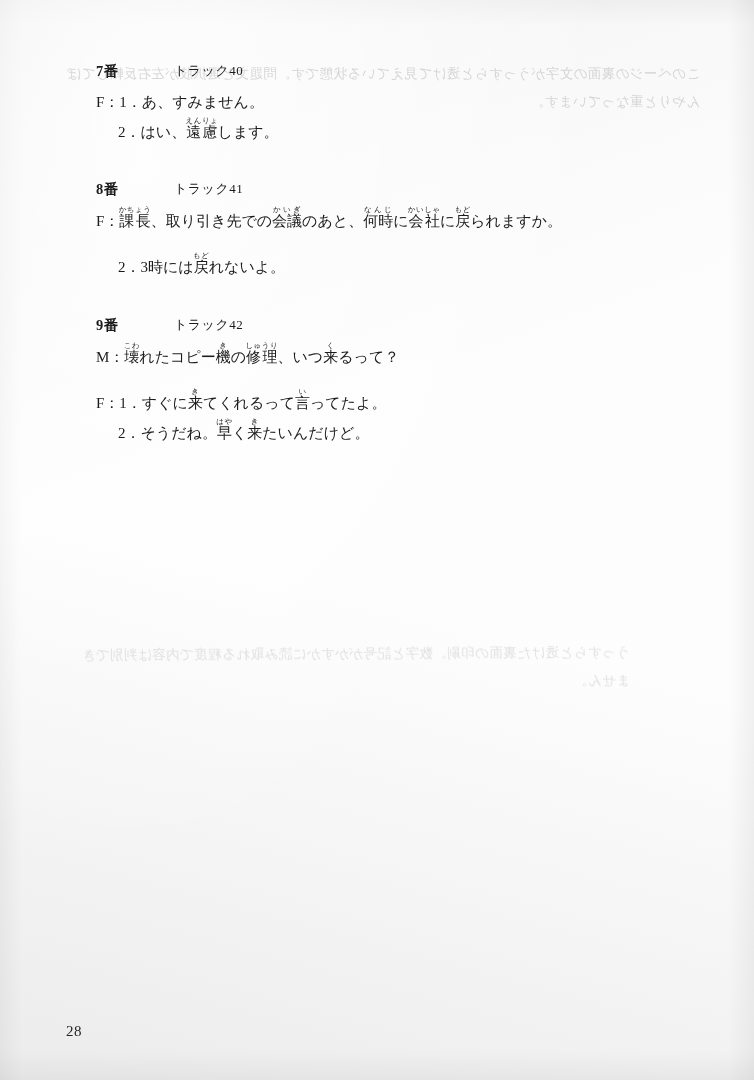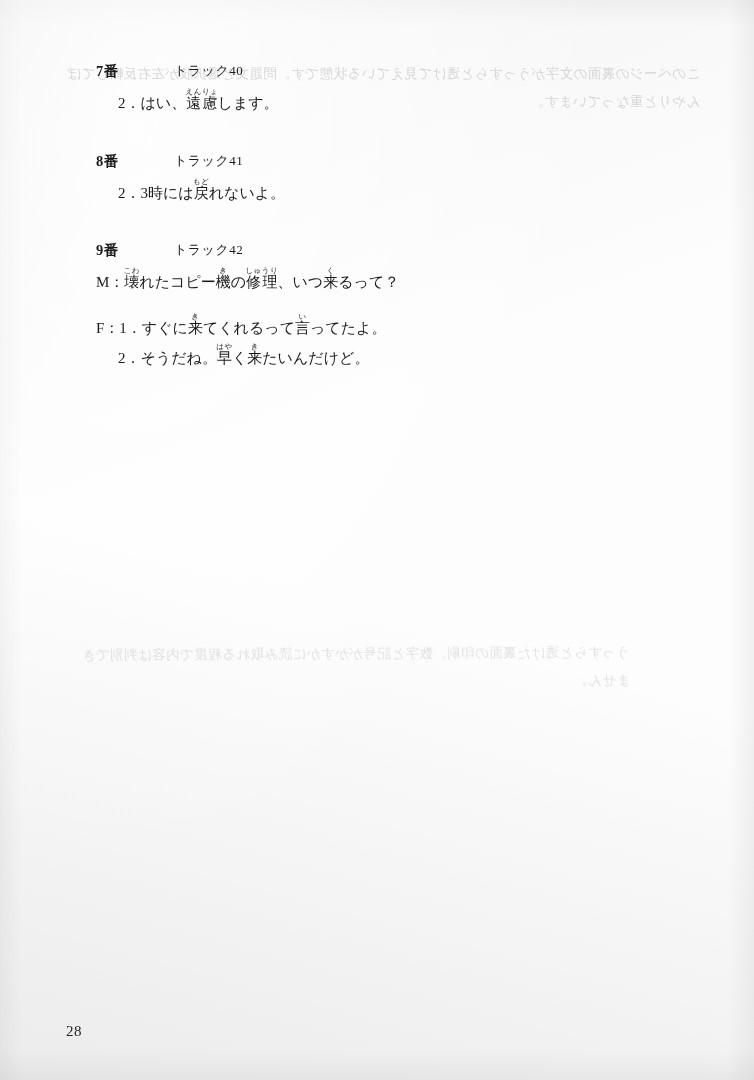--- a/index.html
+++ b/index.html
@@ -135,31 +135,37 @@
   <div class="bleed b2">うっすらと透けた裏面の印刷。数字と記号がかすかに読み取れる程度で内容は判別できません。</div>
 
   <div class="content">
 
     <section class="block">
       <div class="block-head">
         <span class="q-num">7番</span>
         <span class="track">トラック40</span>
       </div>
       <ul class="choices">
+        <li class="choice">
+          <span>F</span>：<span>1</span>．あ、すみません。
+        </li>
         <li class="choice indent">
           <span>2</span>．はい、<ruby>遠慮<rt>えんりょ</rt></ruby>します。
         </li>
       </ul>
     </section>
 
     <section class="block">
       <div class="block-head">
         <span class="q-num">8番</span>
         <span class="track">トラック41</span>
       </div>
+      <p class="prompt">
+        <span>F</span>：<ruby>課長<rt>かちょう</rt></ruby>、取り引き先での<ruby>会議<rt>かいぎ</rt></ruby>のあと、<ruby>何時<rt>なんじ</rt></ruby>に<ruby>会社<rt>かいしゃ</rt></ruby>に<ruby>戻<rt>もど</rt></ruby>られますか。
+      </p>
       <ul class="choices">
         <li class="choice indent">
           <span>2</span>．3時には<ruby>戻<rt>もど</rt></ruby>れないよ。
         </li>
       </ul>
     </section>
 
     <section class="block">
       <div class="block-head">
         <span class="q-num">9番</span>

